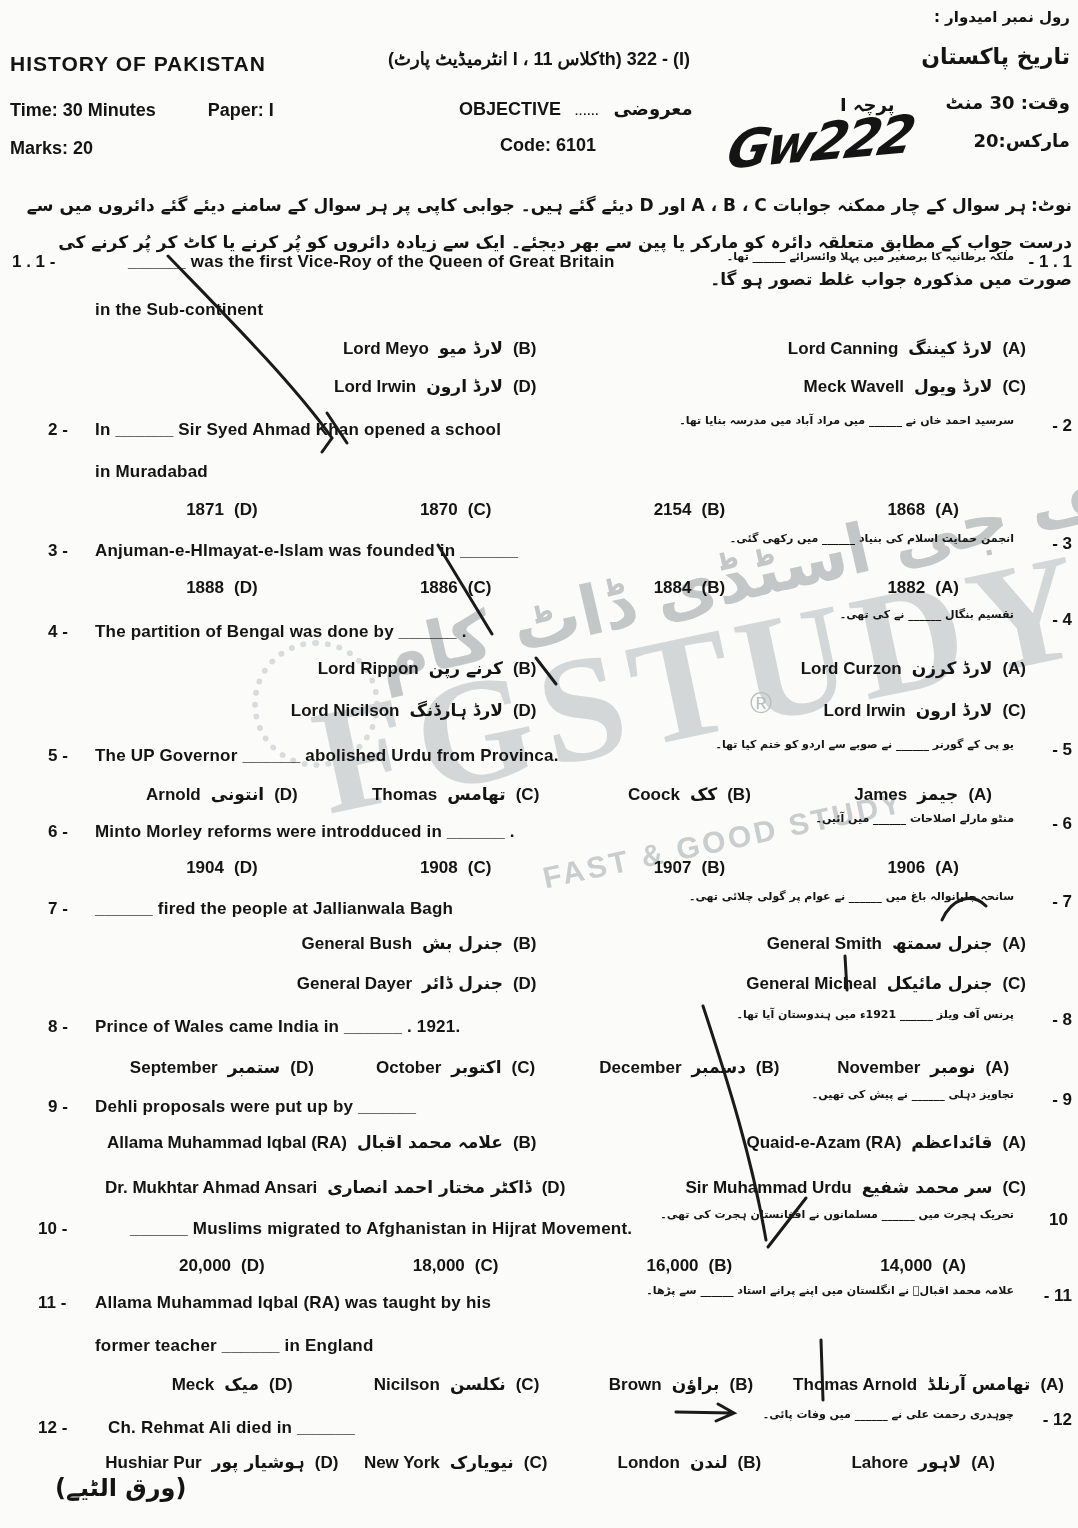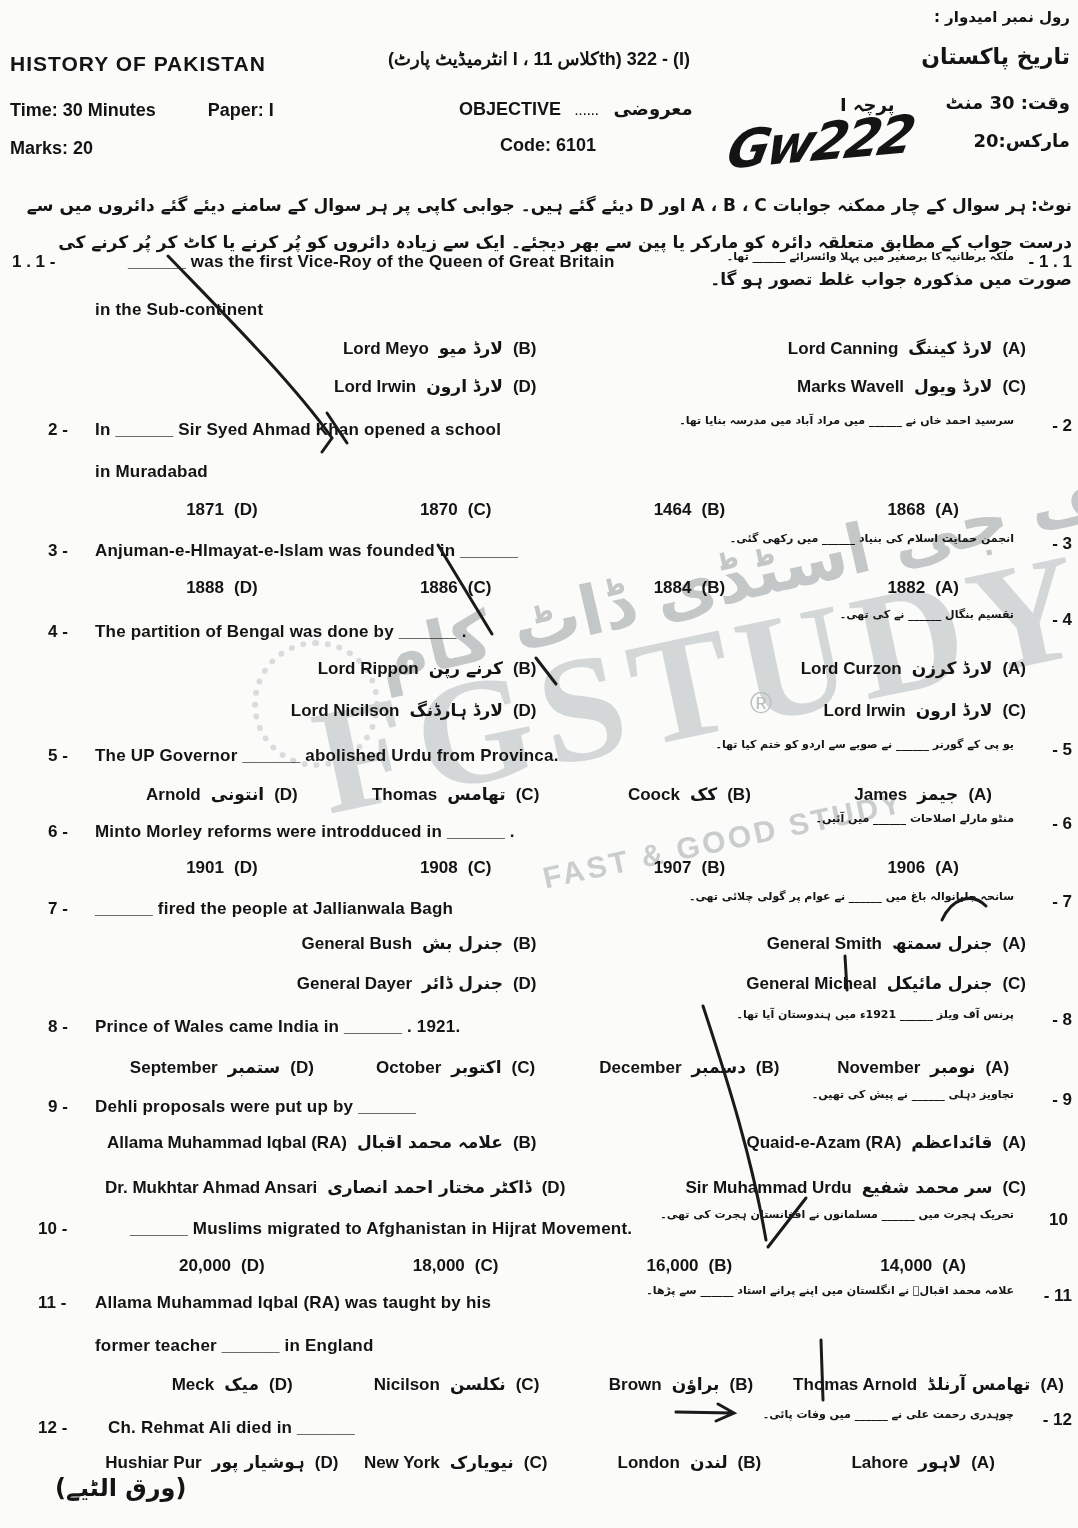--- a/index.html
+++ b/index.html
@@ -116,21 +116,21 @@
       <div class="optrow2" style="top:376px">
         <div class="cellL">
             <span class="opt">
               <span>Lord Irwin</span>
               <span class="ur">لارڈ ارون</span>
               <span>(D)</span>
             </span>
           </div>
         <div class="cellR">
             <span class="opt">
-              <span>Marks Wavell</span>
+              <span>Meck Wavell</span>
               <span class="ur">لارڈ ویول</span>
               <span>(C)</span>
             </span>
           </div>
       </div>
     </div>
 
     <div>
       <span class="abs numL" style="left:48px;top:420px">2 -</span>
       <span class="abs qen" style="left:95px;top:420px">In ______ Sir Syed Ahmad Khan opened a school</span>
@@ -140,21 +140,21 @@
       <div class="optrow1" style="top:500px">
         <span class="opt">
             <span>1871</span>
             <span>(D)</span>
           </span>
         <span class="opt">
             <span>1870</span>
             <span>(C)</span>
           </span>
         <span class="opt">
-            <span>1464</span>
+            <span>2154</span>
             <span>(B)</span>
           </span>
         <span class="opt">
             <span>1868</span>
             <span>(A)</span>
           </span>
       </div>
     </div>
 
     <div>
@@ -250,21 +250,21 @@
       </div>
     </div>
 
     <div>
       <span class="abs numL" style="left:48px;top:822px">6 -</span>
       <span class="abs qen" style="left:95px;top:822px">Minto Morley reforms were introdduced in ______ .</span>
       <span class="abs qur ur" style="right:64px;top:812px">منٹو مارلے اصلاحات ______ میں آئیں۔</span>
       <span class="abs numR" style="right:6px;top:814px">- 6</span>
       <div class="optrow1" style="top:858px">
         <span class="opt">
-            <span>1901</span>
+            <span>1904</span>
             <span>(D)</span>
           </span>
         <span class="opt">
             <span>1908</span>
             <span>(C)</span>
           </span>
         <span class="opt">
             <span>1907</span>
             <span>(B)</span>
           </span>

